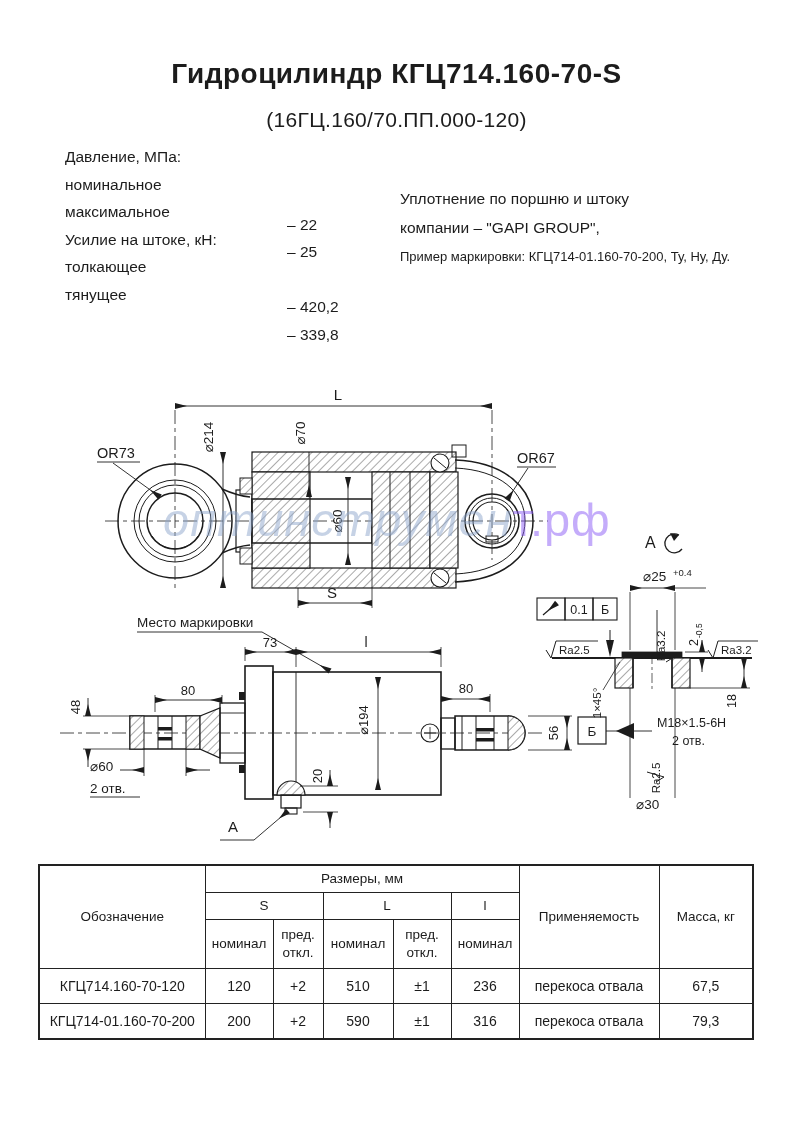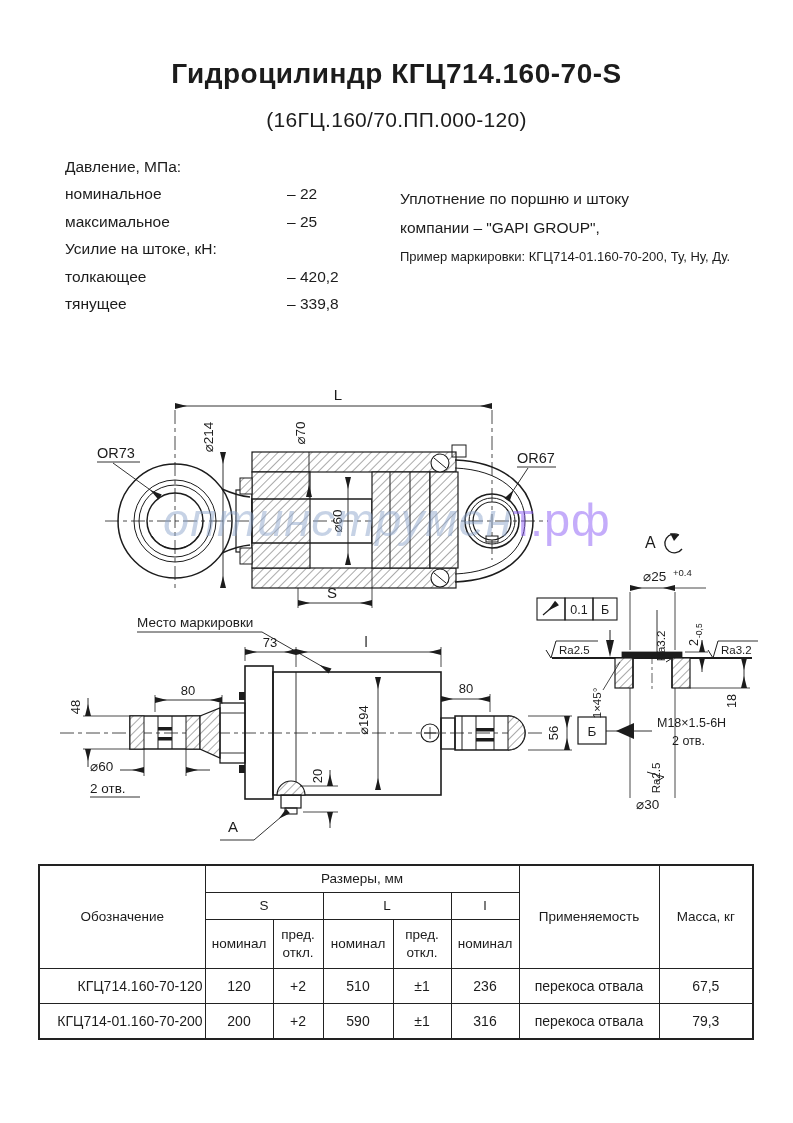--- a/index.html
+++ b/index.html
@@ -10,21 +10,21 @@
   }
   .title{
     position:absolute;left:0;top:58px;width:100%;text-align:center;
     font-size:28px;font-weight:600;letter-spacing:.5px;
   }
   .subtitle{
     position:absolute;left:0;top:108px;width:100%;text-align:center;
     font-size:21px;font-weight:500;letter-spacing:.3px;
   }
   .specs{position:absolute;left:65px;top:148px;width:310px;font-size:15.5px;}
-  .spec-row{display:flex;height:27.5px;align-items:flex-end;}
+  .spec-row{display:flex;height:27.5px;align-items:flex-start;}
   .spec-label{width:222px;}
   .spec-value{flex:1;margin-top:40px;}
   .note{position:absolute;left:400px;top:184px;width:375px;font-size:15.5px;line-height:29px;}
   .note .small{font-size:13px;}
   .drawing{position:absolute;left:0;top:370px;}
   .watermark{
     position:absolute;left:163px;top:492px;width:470px;
     font-size:47px;font-weight:400;letter-spacing:1px;opacity:.5;
     pointer-events:none;white-space:nowrap;
   }
@@ -32,21 +32,21 @@
   .wm2{color:#8b5cf6;}
   table.dims{
     position:absolute;left:38px;top:864px;border-collapse:collapse;
     font-size:13.5px;table-layout:fixed;
   }
   table.dims td{
     border:1px solid #222;text-align:center;vertical-align:middle;
     padding:1px 2px;line-height:1.35;
   }
   table.dims{border:2px solid #222;}
-  table.dims .left{text-align:right;}
+  table.dims .left{text-align:center;}
   table.dims .hdr{font-size:13.5px;}
   table.dims tr.body td{height:32px;font-size:14px;}
   table.dims tr.h1 td{height:24px;}
   table.dims tr.h2 td{height:24px;}
   table.dims tr.h3 td{height:46px;}
   svg text{fill:#1c1c1c;font-family:"Liberation Sans",sans-serif;}
 </style>
 </head>
 <body>
 

